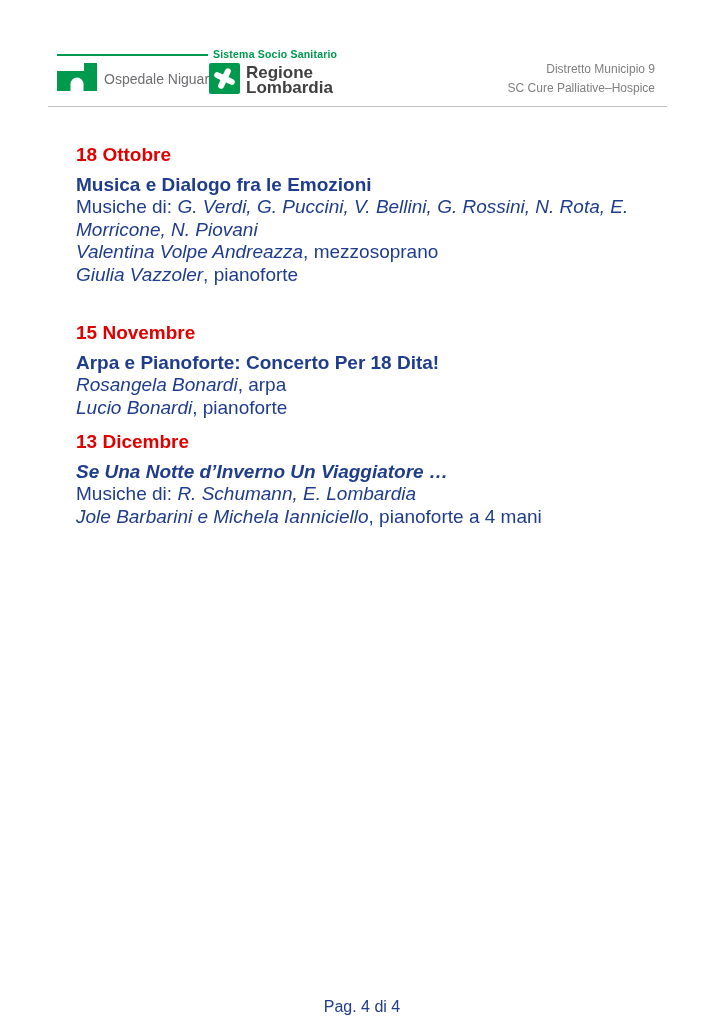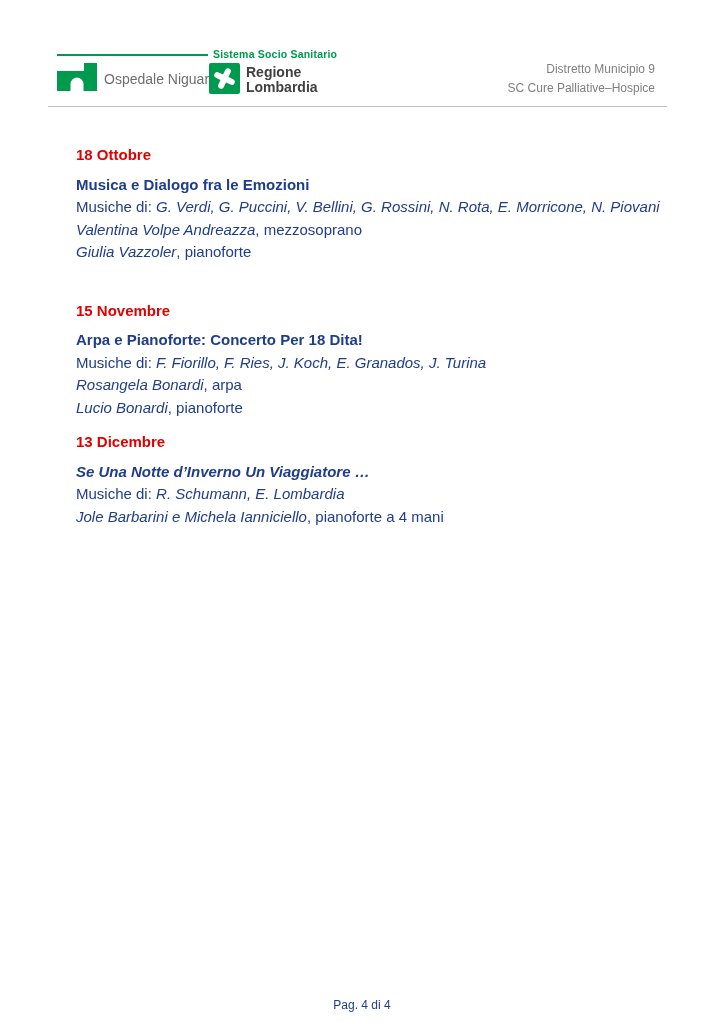--- a/index.html
+++ b/index.html
@@ -11,38 +11,38 @@
   
   .header { position: absolute; top: 0; left: 0; width: 724px; height: 100px; }
 
   .sistema-line { position: absolute; left: 57px; top: 40px; width: 151px; height: 2px; background: #009A4E; }
   .sistema-label { position: absolute; left: 213px; top: 34px; font-size: 10.5px; font-weight: bold; color: #009A4E; letter-spacing: 0.2px; }
 
   .niguarda-logo { position: absolute; left: 57px; top: 49px; width: 40px; height: 28px; }
   .ospedale-label { position: absolute; left: 104px; top: 57px; font-size: 14px; color: #6D6E71; }
 
   .regione-logo { position: absolute; left: 209px; top: 49px; width: 31px; height: 31px; }
-  .regione-label { position: absolute; left: 246px; top: 51px; font-size: 14px; font-weight: bold; color: #404041; line-height: 15px; }
+  .regione-label { position: absolute; left: 246px; top: 51px; font-size: 17px; font-weight: bold; color: #404041; line-height: 15px; }
 
   .header-right { position: absolute; right: 69px; top: 46px; text-align: right; font-size: 12px; color: #7F7F7F; line-height: 19px; }
 
   .header-divider { position: absolute; left: 48px; top: 92px; width: 619px; height: 1px; background: #C0C0C0; }
 
   
   .content { position: absolute; left: 76px; top: 130px; width: 585px; }
-  .content p { font-size: 15px; line-height: 22.5px; color: #1F3D8C; }
+  .content p { font-size: 19px; line-height: 22.5px; color: #1F3D8C; }
   p.date { color: #E00000; font-weight: bold; margin-bottom: 7px; }
   p.title { font-weight: bold; }
   p.title.it-title { font-style: italic; }
   .seg-it { font-style: italic; }
   .section-gap-sm { margin-top: 12px; }
   .section-gap-lg { margin-top: 36px; }
 
   
-  .footer { position: absolute; left: 0; top: 984px; width: 724px; text-align: center; font-size: 12px; color: #1F3D8C; }
+  .footer { position: absolute; left: 0; top: 984px; width: 724px; text-align: center; font-size: 16px; color: #1F3D8C; }
 </style>
 </head>
 <body>
 
 <div class="page">
 
   <div class="header">
 
     <div class="sistema-line"></div>
     <div class="sistema-label">Sistema Socio Sanitario</div>
@@ -88,21 +88,20 @@
       <p class="title">Musica e Dialogo fra le Emozioni</p>
       <p><span>Musiche di: </span><span class="seg-it">G. Verdi, G. Puccini, V. Bellini, G. Rossini, N. Rota, E. Morricone, N. Piovani</span></p>
       <p><span class="seg-it">Valentina Volpe Andreazza</span><span>, mezzosoprano</span></p>
       <p><span class="seg-it">Giulia Vazzoler</span><span>, pianoforte</span></p>
     </div>
 
 
     <div class="section-gap-lg">
       <p class="date">15 Novembre</p>
       <p class="title">Arpa e Pianoforte: Concerto Per 18 Dita!</p>
-      <p><span>Musiche di: </span><span class="seg-it">F. Fiorillo, F. Ries, J. Koch, E. Granados, J. Turina</span></p>
       <p><span class="seg-it">Rosangela Bonardi</span><span>, arpa</span></p>
       <p><span class="seg-it">Lucio Bonardi</span><span>, pianoforte</span></p>
     </div>
 
     <div class="section-gap-sm">
       <p class="date">13 Dicembre</p>
       <p class="title it-title">Se Una Notte d’Inverno Un Viaggiatore …</p>
       <p><span>Musiche di: </span><span class="seg-it">R. Schumann, E. Lombardia</span></p>
       <p><span class="seg-it">Jole Barbarini e Michela Ianniciello</span><span>, pianoforte a 4 mani</span></p>
     </div>

